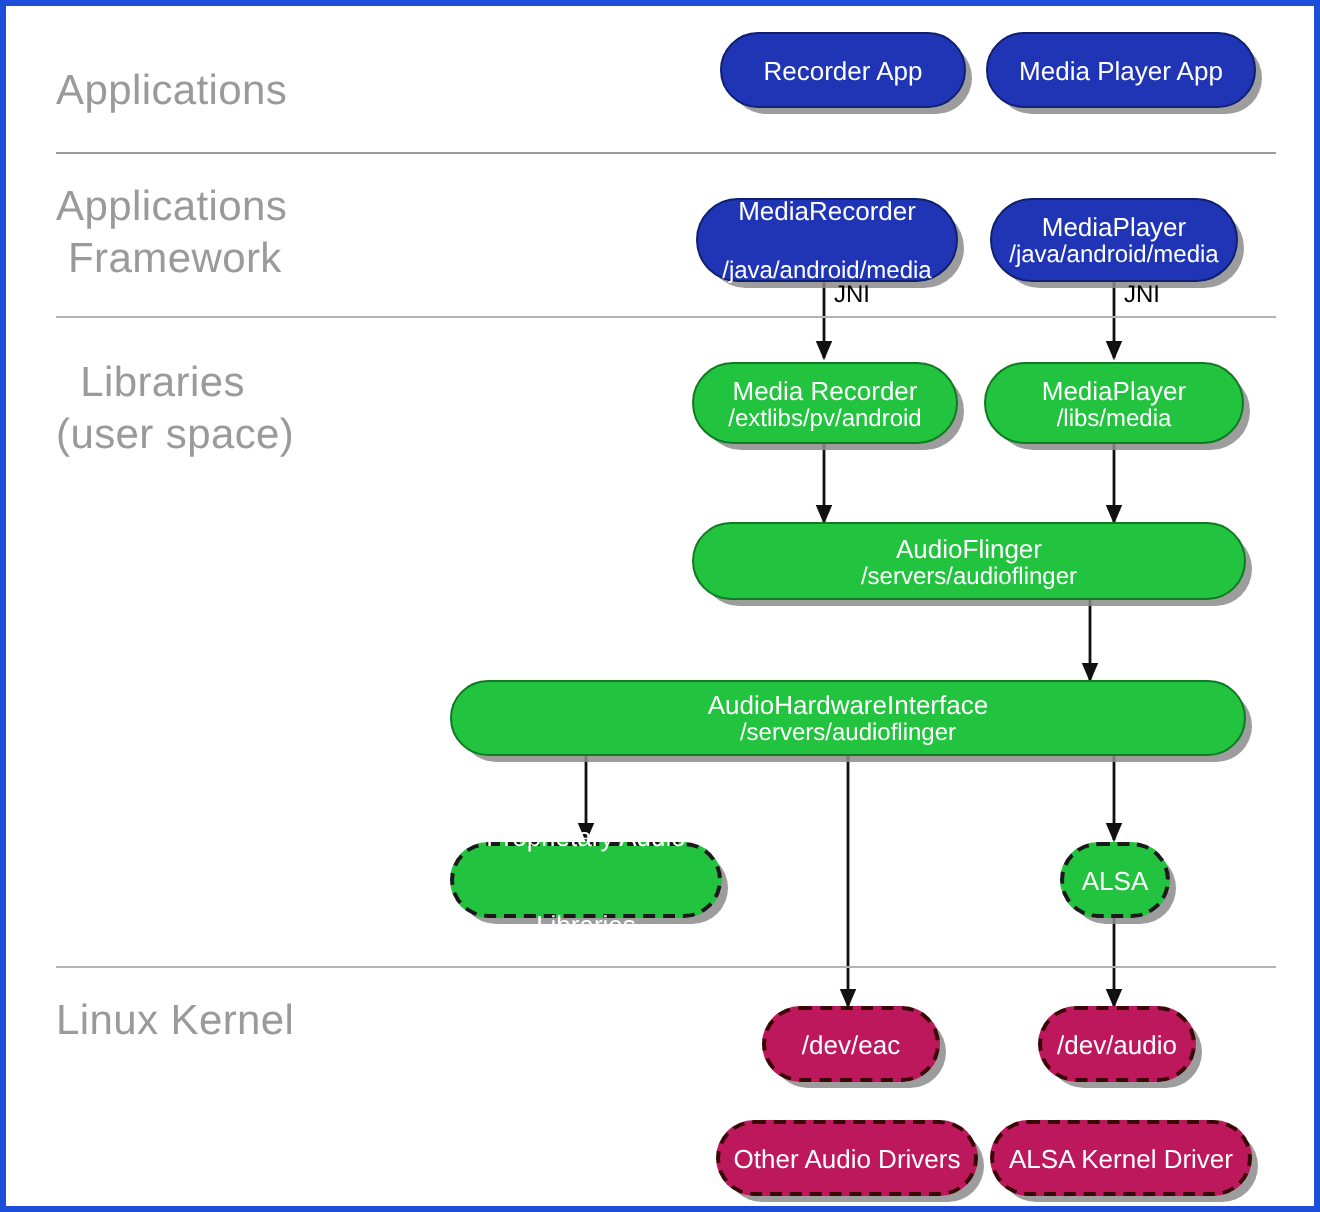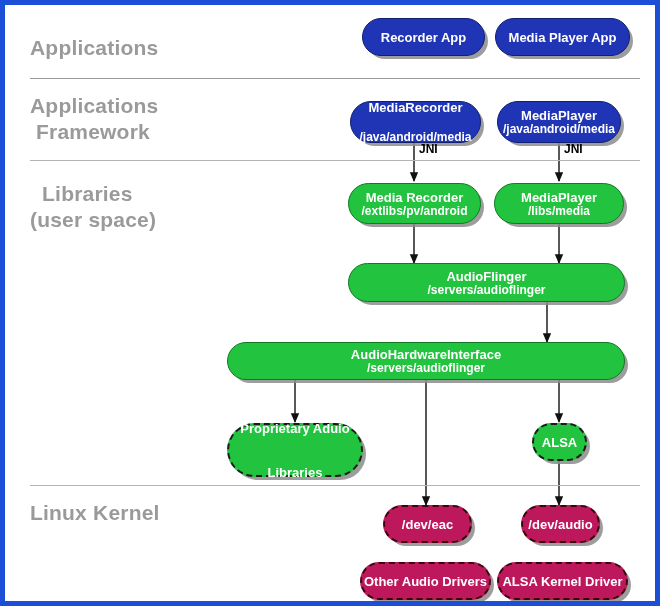--- a/index.html
+++ b/index.html
@@ -5,25 +5,24 @@
   html, body {
     margin: 0;
     padding: 0;
     background: #ffffff;
   }
   #canvas {
     position: relative;
     width: 660px;
     height: 606px;
     background: #ffffff;
-    border: 5px solid #1d4ed8;
+    border: 3px solid #1d4ed8;
     box-sizing: border-box;
     overflow: hidden;
     font-family: "Liberation Sans", sans-serif;
-    font-weight: bold;
   }
   #connectors {
     position: absolute;
     left: 0;
     top: 0;
     width: 660px;
     height: 606px;
     pointer-events: none;
   }
   .divider {
@@ -161,21 +160,21 @@
   <div class="node green" style="left:343px; top:258px; width:277px; height:39px;">
     <span class="title">AudioFlinger</span>
     <span class="sub">/servers/audioflinger</span>
   </div>
 
   <div class="node green" style="left:222px; top:337px; width:398px; height:38px;">
     <span class="title">AudioHardwareInterface</span>
     <span class="sub">/servers/audioflinger</span>
   </div>
 
-  <div class="node green dashed" style="left:222px; top:418px; width:136px; height:54px;gap:29px;">
+  <div class="node green dashed" style="left:222px; top:418px; width:136px; height:38px;gap:29px;">
     <span class="title">Proprietary Aduio</span>
     <span class="title">Libraries</span>
   </div>
   <div class="node green dashed" style="left:527px; top:418px; width:55px; height:38px;">
     <span class="title">ALSA</span>
   </div>
 
   <div class="node red" style="left:378px; top:500px; width:89px; height:38px;">
     <span class="title">/dev/eac</span>
   </div>

